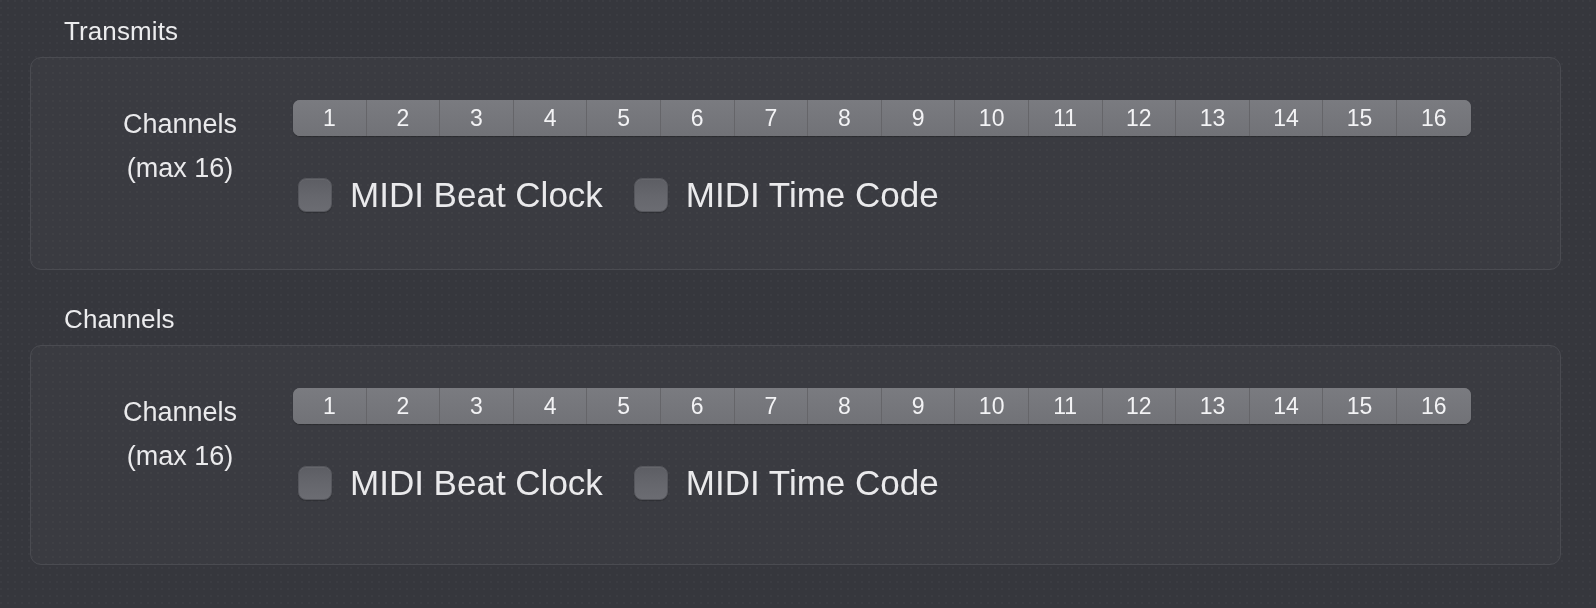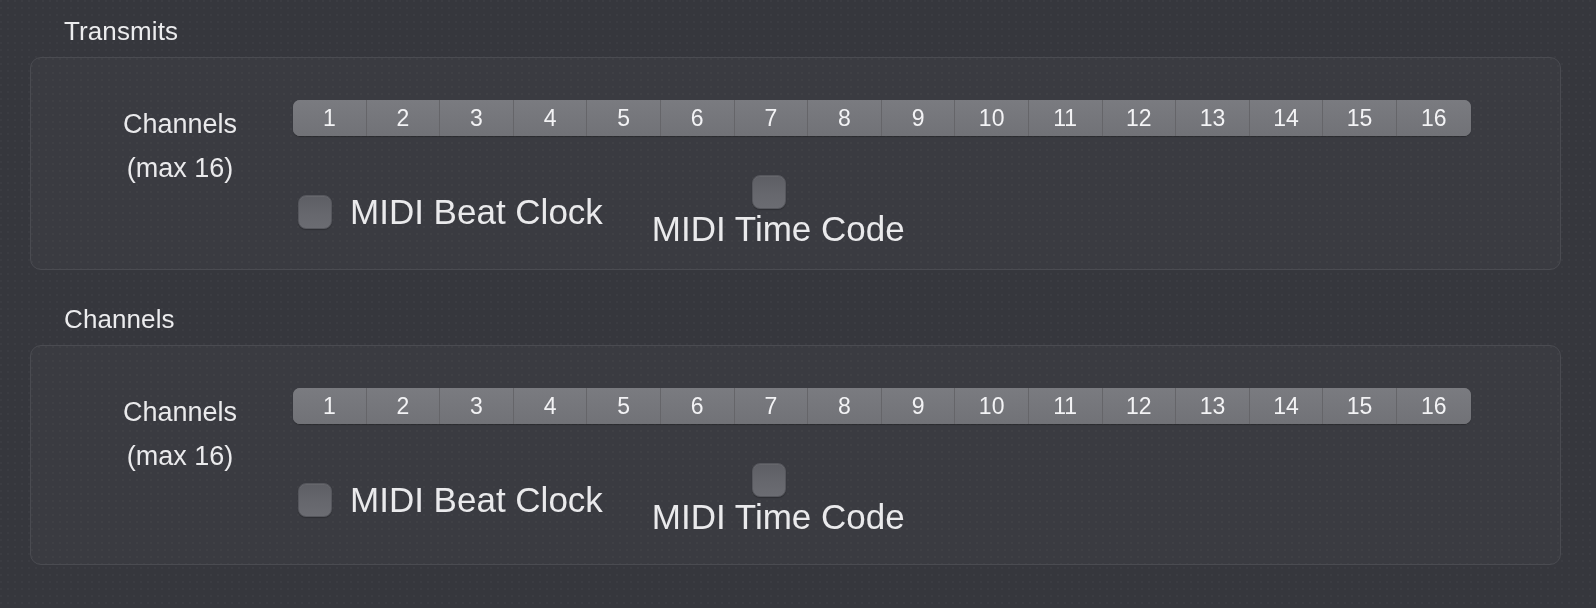--- a/index.html
+++ b/index.html
@@ -97,21 +97,21 @@
     position: absolute;
     left: 267px;
     top: 117px;
     display: flex;
     align-items: center;
   }
   .checkbox-item {
     display: flex;
     align-items: center;
   }
-  .checkbox-item + .checkbox-item { margin-left: 31px; flex-direction: column; }
+  .checkbox-item + .checkbox-item { margin-left: 31px; }
 
   .checkbox-box {
     width: 34px;
     height: 34px;
     border-radius: 8px;
     background: linear-gradient(180deg, #5d5e64 0%, #66676d 55%, #6b6c72 100%);
     border: 1px solid #56575d;
     box-shadow: inset 0 1px 0 rgba(255,255,255,0.05),
                 0 1px 1px rgba(0,0,0,0.22);
     flex: 0 0 auto;

